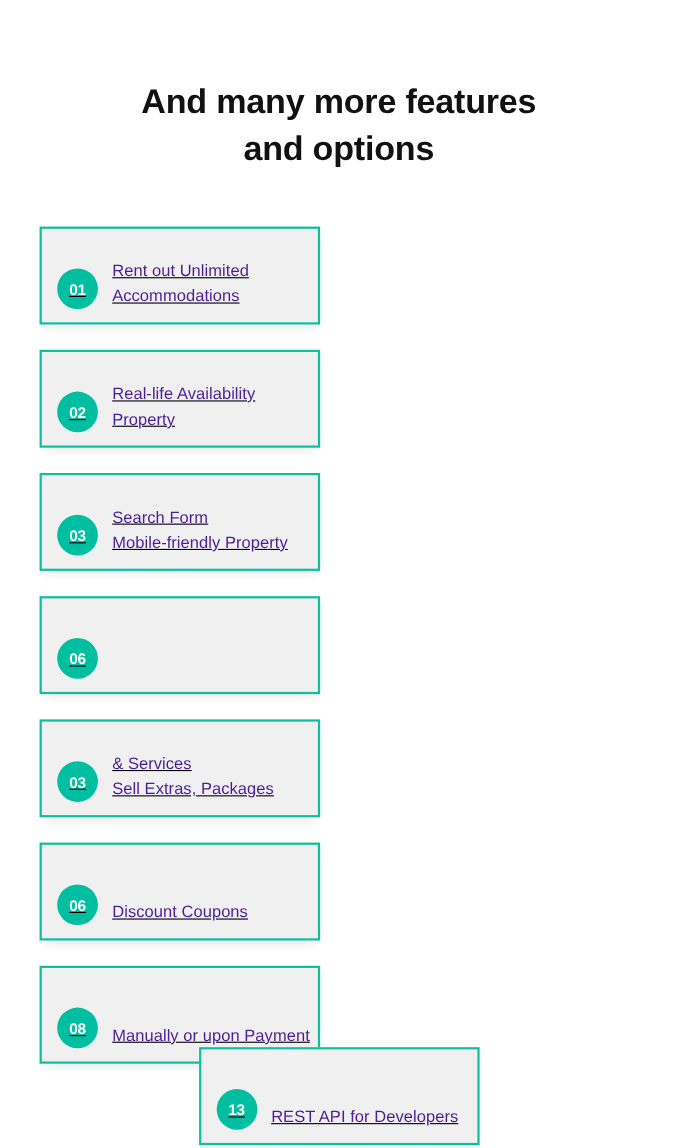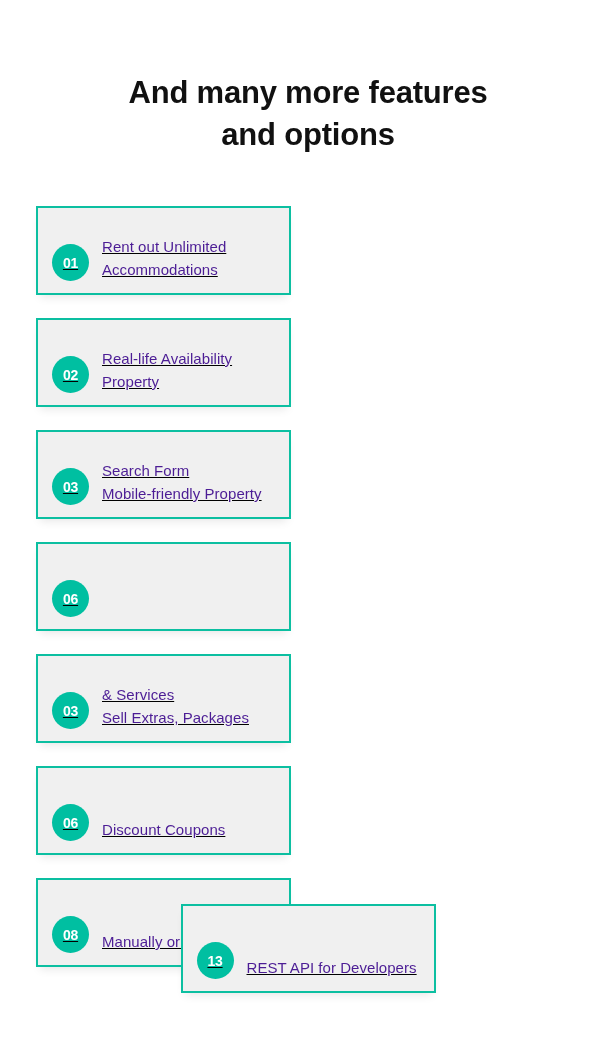--- a/index.html
+++ b/index.html
@@ -96,20 +96,21 @@
   .final-row {
     position: absolute;
     top: 904px;
     left: 0;
     width: 616px;
     display: flex;
     justify-content: center;
   }
   .final-row .feature-card {
     width: 255px;
+    margin-top: 48px;
   }
 </style>
 </head>
 <body>
 
 <div class="page">
 
   <div class="heading">
     <span class="line">And many more features</span>
     <span class="line">and options</span>

